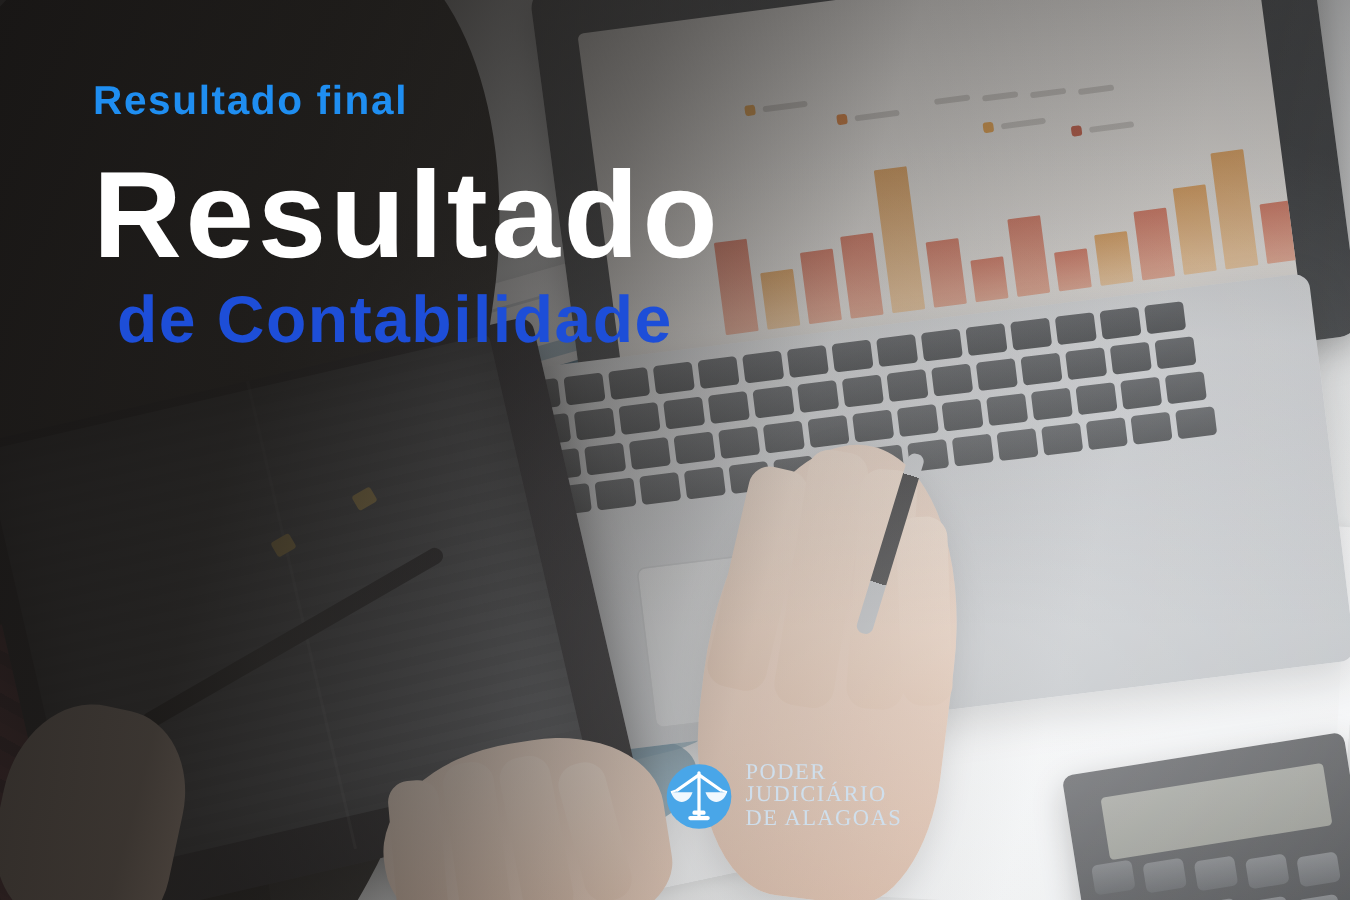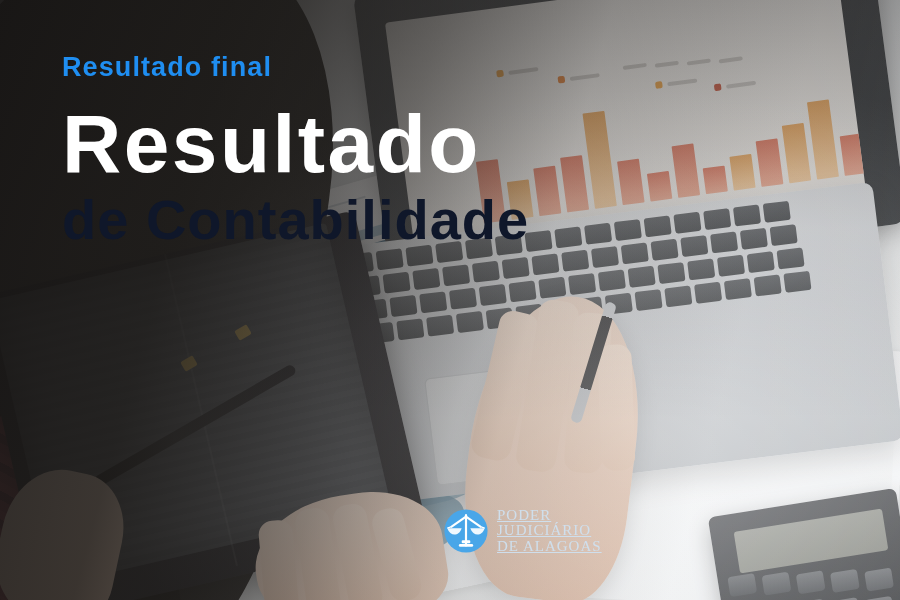--- a/index.html
+++ b/index.html
@@ -254,43 +254,43 @@
     color:#1f8ef1;
   }
   .title-main {
     position:absolute; left:62px; top:104px;
     font-size:82px; font-weight:bold;
     letter-spacing:2.5px;
     color:#ffffff;
     line-height:.98;
   }
   .title-sub {
-    position:absolute; left:62px; top:192px;
-    font-size:56px; font-weight:bold;
+    position:absolute; left:78px; top:192px;
+    font-size:44px; font-weight:bold;
     letter-spacing:1px;
-    color:#0f172a;
+    color:#1d4ed8;
     line-height:1;
   }
 
   
   .logos {
     position:absolute; left:443px; top:508px;
     display:flex; align-items:center; gap:22px;
   }
   .logo-tjal { display:flex; align-items:center; gap:8px; }
   .tjal-mark { width:46px; height:46px; flex:0 0 auto; }
   .tjal-text {
     font-family:"Liberation Serif", serif;
     font-size:15px; line-height:1.02;
     letter-spacing:1px;
     color:#cfe2f2;
     text-transform:uppercase;
     opacity:.92;
   }
-  .tjal-text span { display:block; white-space:nowrap;text-decoration:underline; }
+  .tjal-text span { display:block; white-space:nowrap; }
 
   .logo-esmal {
     width:118px;
     border:2px solid #2f9bf5;
     background:rgba(255,255,255,.14);
   }
   .esmal-bar { height:9px; background:#2f9bf5; }
   .esmal-word {
     text-align:center;
     font-size:33px; font-weight:bold;

